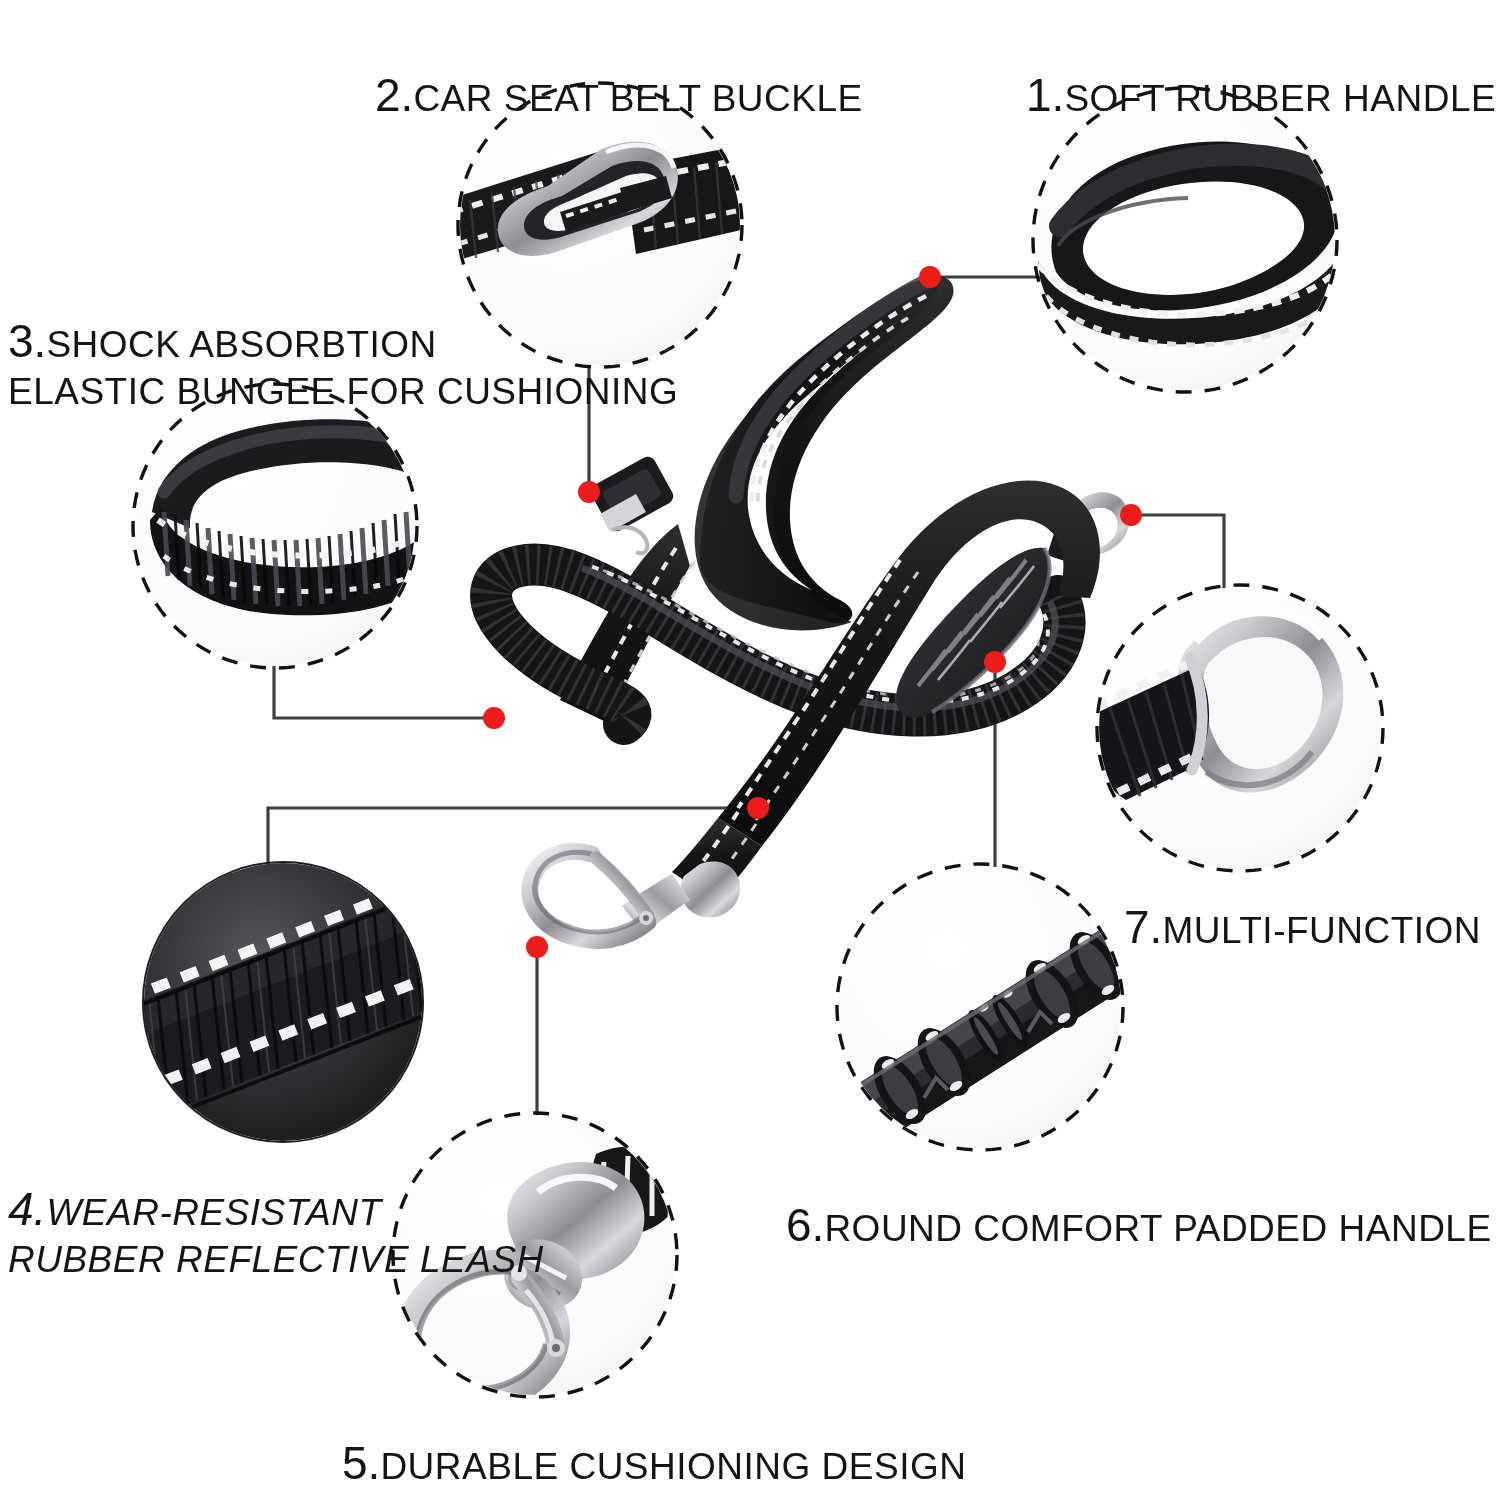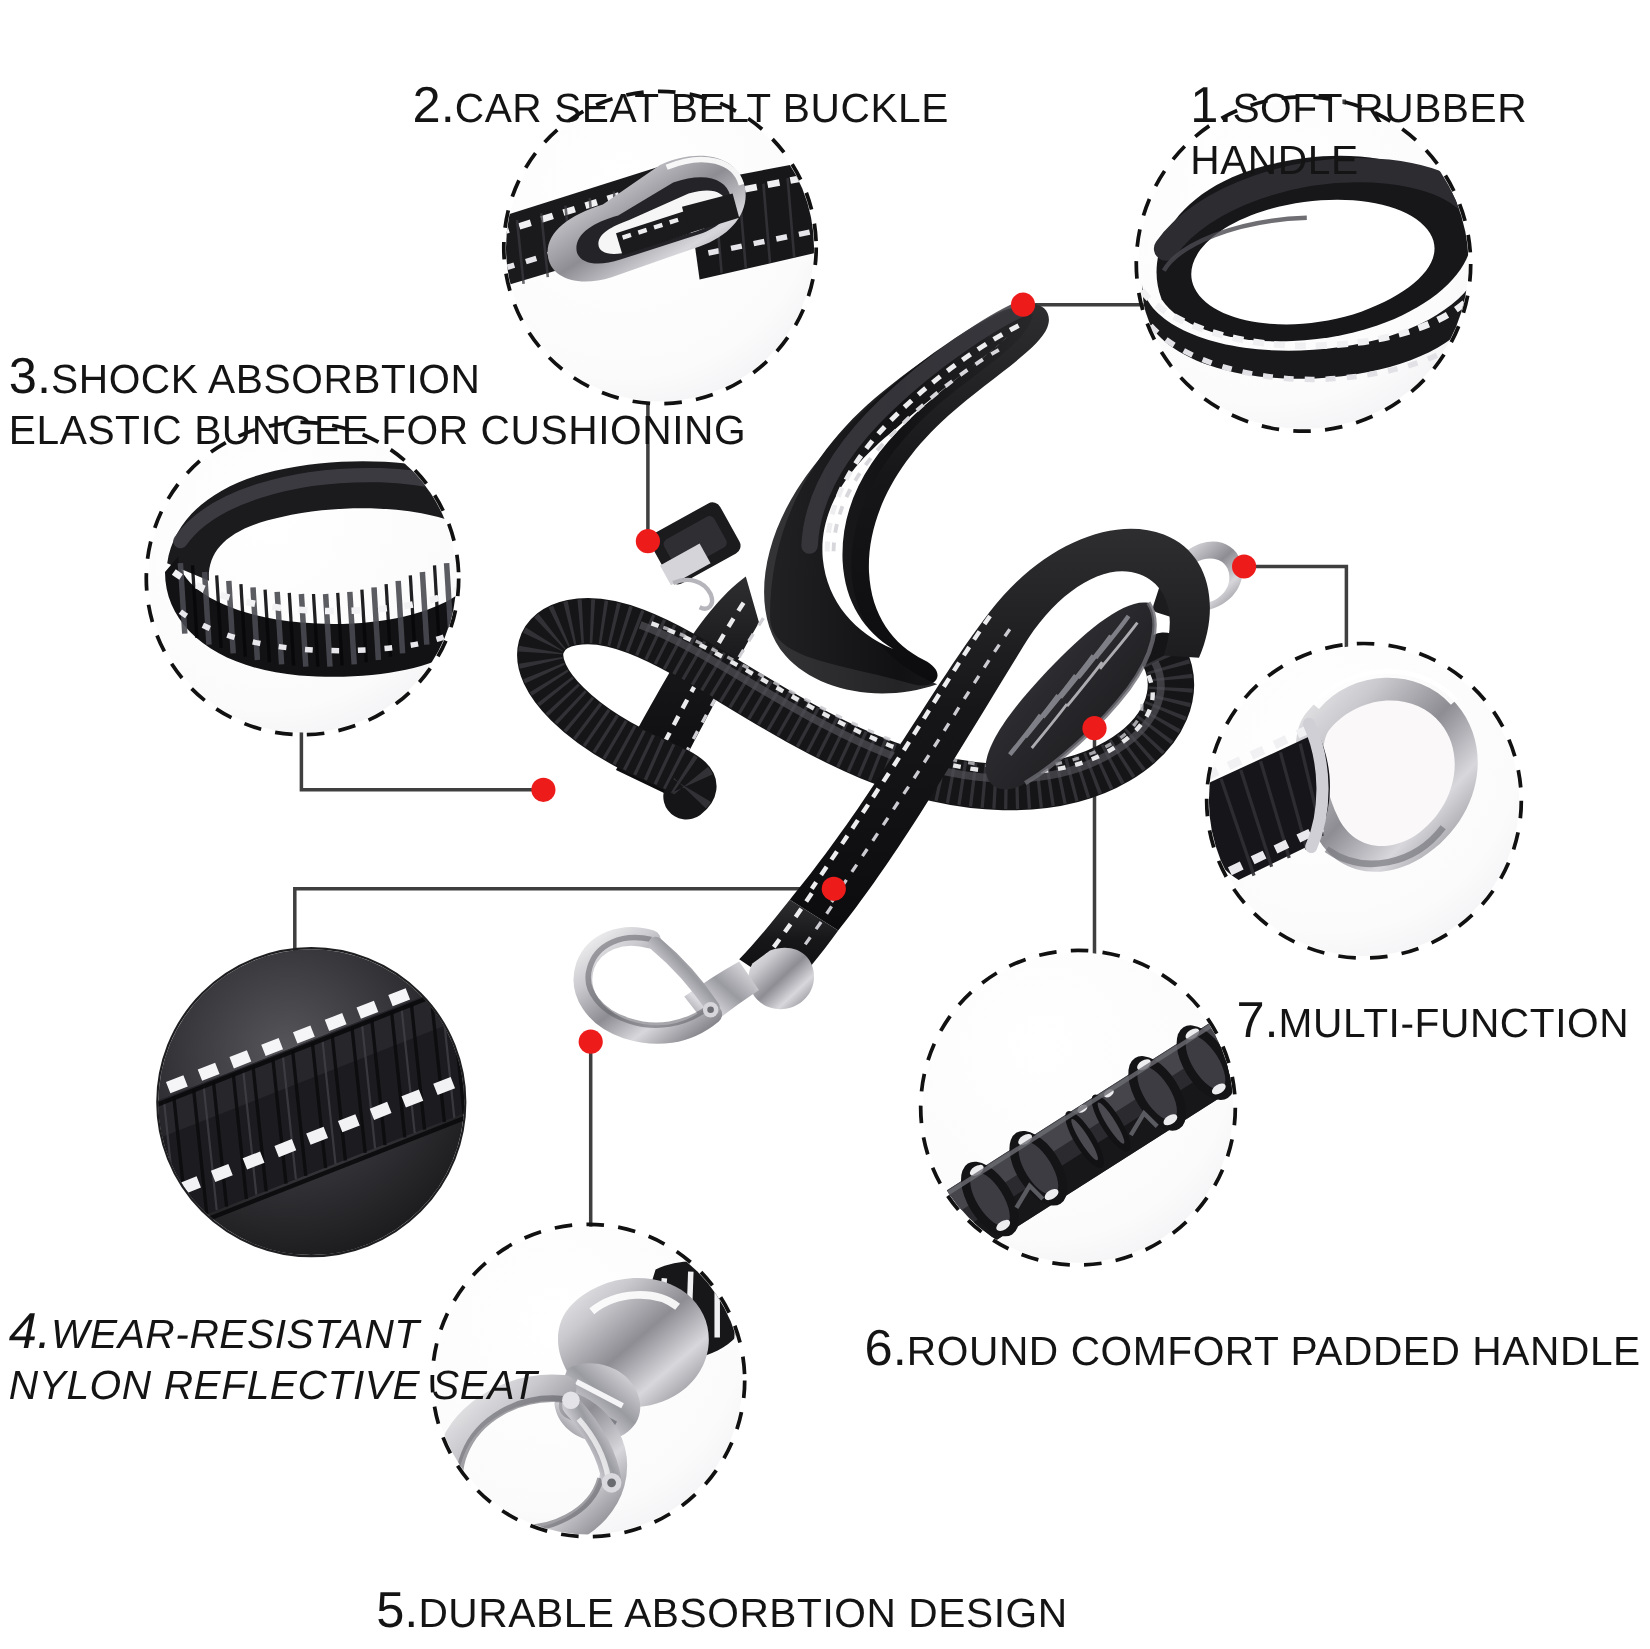--- a/index.html
+++ b/index.html
@@ -648,38 +648,38 @@
       <circle class="pointer-dot" cx="930" cy="277" r="11" fill="#ee1b1b"></circle>
       <circle class="pointer-dot" cx="589" cy="492" r="11" fill="#ee1b1b"></circle>
       <circle class="pointer-dot" cx="494" cy="718" r="11" fill="#ee1b1b"></circle>
       <circle class="pointer-dot" cx="758" cy="808" r="11" fill="#ee1b1b"></circle>
       <circle class="pointer-dot" cx="537" cy="947" r="11" fill="#ee1b1b"></circle>
       <circle class="pointer-dot" cx="995" cy="662" r="11" fill="#ee1b1b"></circle>
       <circle class="pointer-dot" cx="1131" cy="515" r="11" fill="#ee1b1b"></circle>
     </g>
   </svg>
 
-  <div class="label" style="left:1082px; top:22px;">
+  <div class="label" style="left:1026px; top:22px;">
     <span class="num">1.</span><span>SOFT RUBBER HANDLE</span>
   </div>
 
   <div class="label" style="left:375px; top:22px;">
     <span class="num">2.</span><span>CAR SEAT BELT BUCKLE</span>
   </div>
 
   <div class="label" style="left:8px; top:268px;">
     <span class="num">3.</span><span>SHOCK ABSORBTION</span><br><span>ELASTIC BUNGEE FOR CUSHIONING</span>
   </div>
 
   <div class="label" style="left:8px; top:1136px;font-style:italic;">
-    <span class="num">4.</span><span>WEAR-RESISTANT</span><br><span>NYLON REFLECTIVE SEAT</span>
+    <span class="num">4.</span><span>WEAR-RESISTANT</span><br><span>RUBBER REFLECTIVE LEASH</span>
   </div>
 
   <div class="label" style="left:342px; top:1390px;">
-    <span class="num">5.</span><span>DURABLE ABSORBTION DESIGN</span>
+    <span class="num">5.</span><span>DURABLE CUSHIONING DESIGN</span>
   </div>
 
   <div class="label" style="left:786px; top:1152px;">
     <span class="num">6.</span><span>ROUND COMFORT PADDED HANDLE</span>
   </div>
 
   <div class="label" style="left:1124px; top:854px;">
     <span class="num">7.</span><span>MULTI-FUNCTION</span><br>
   </div>
 

